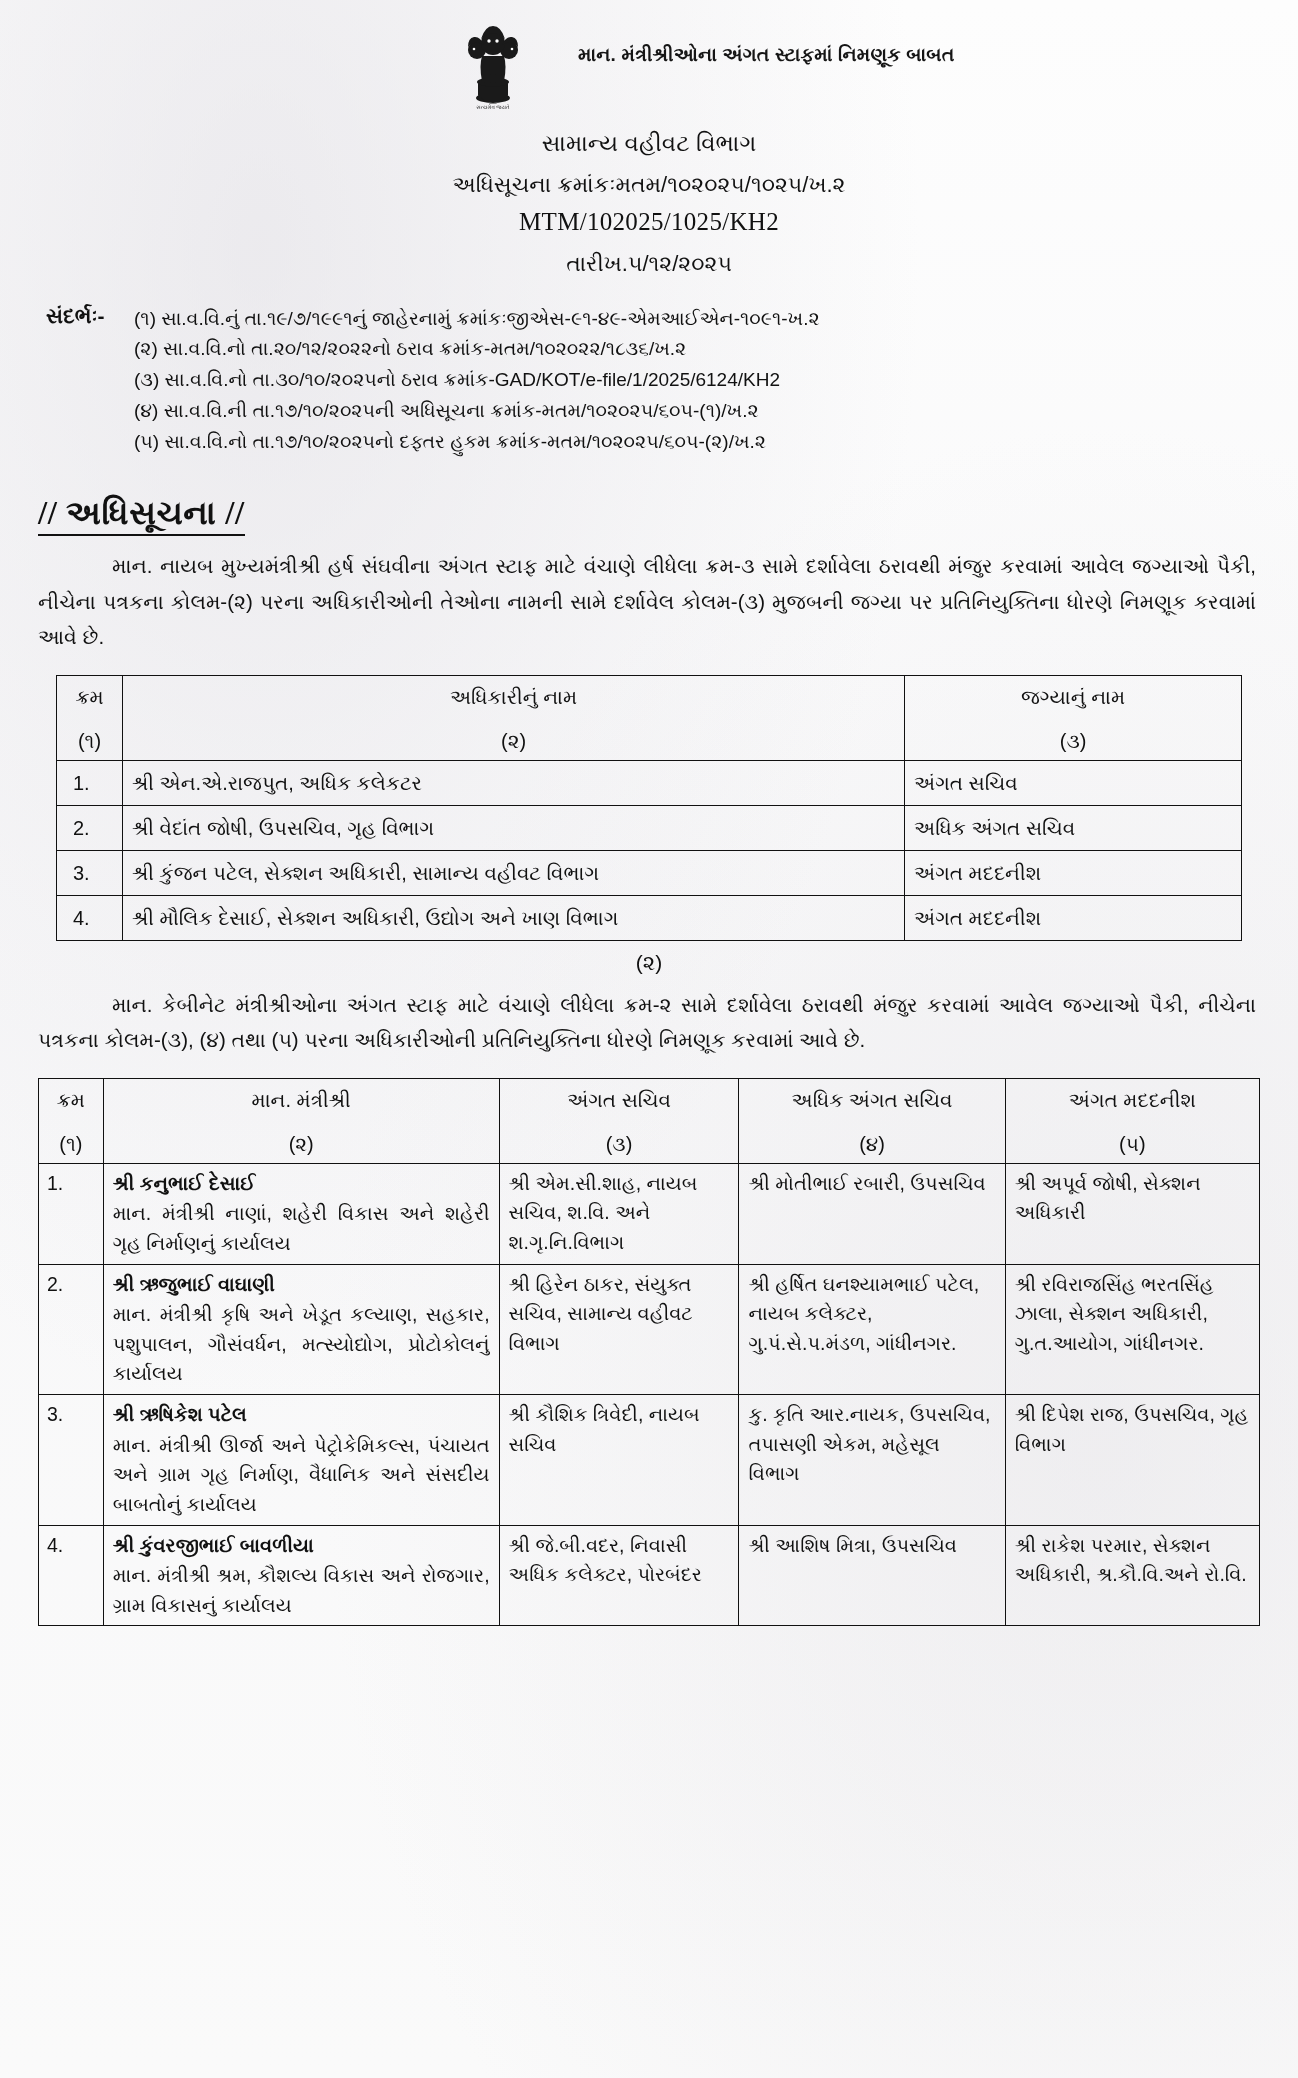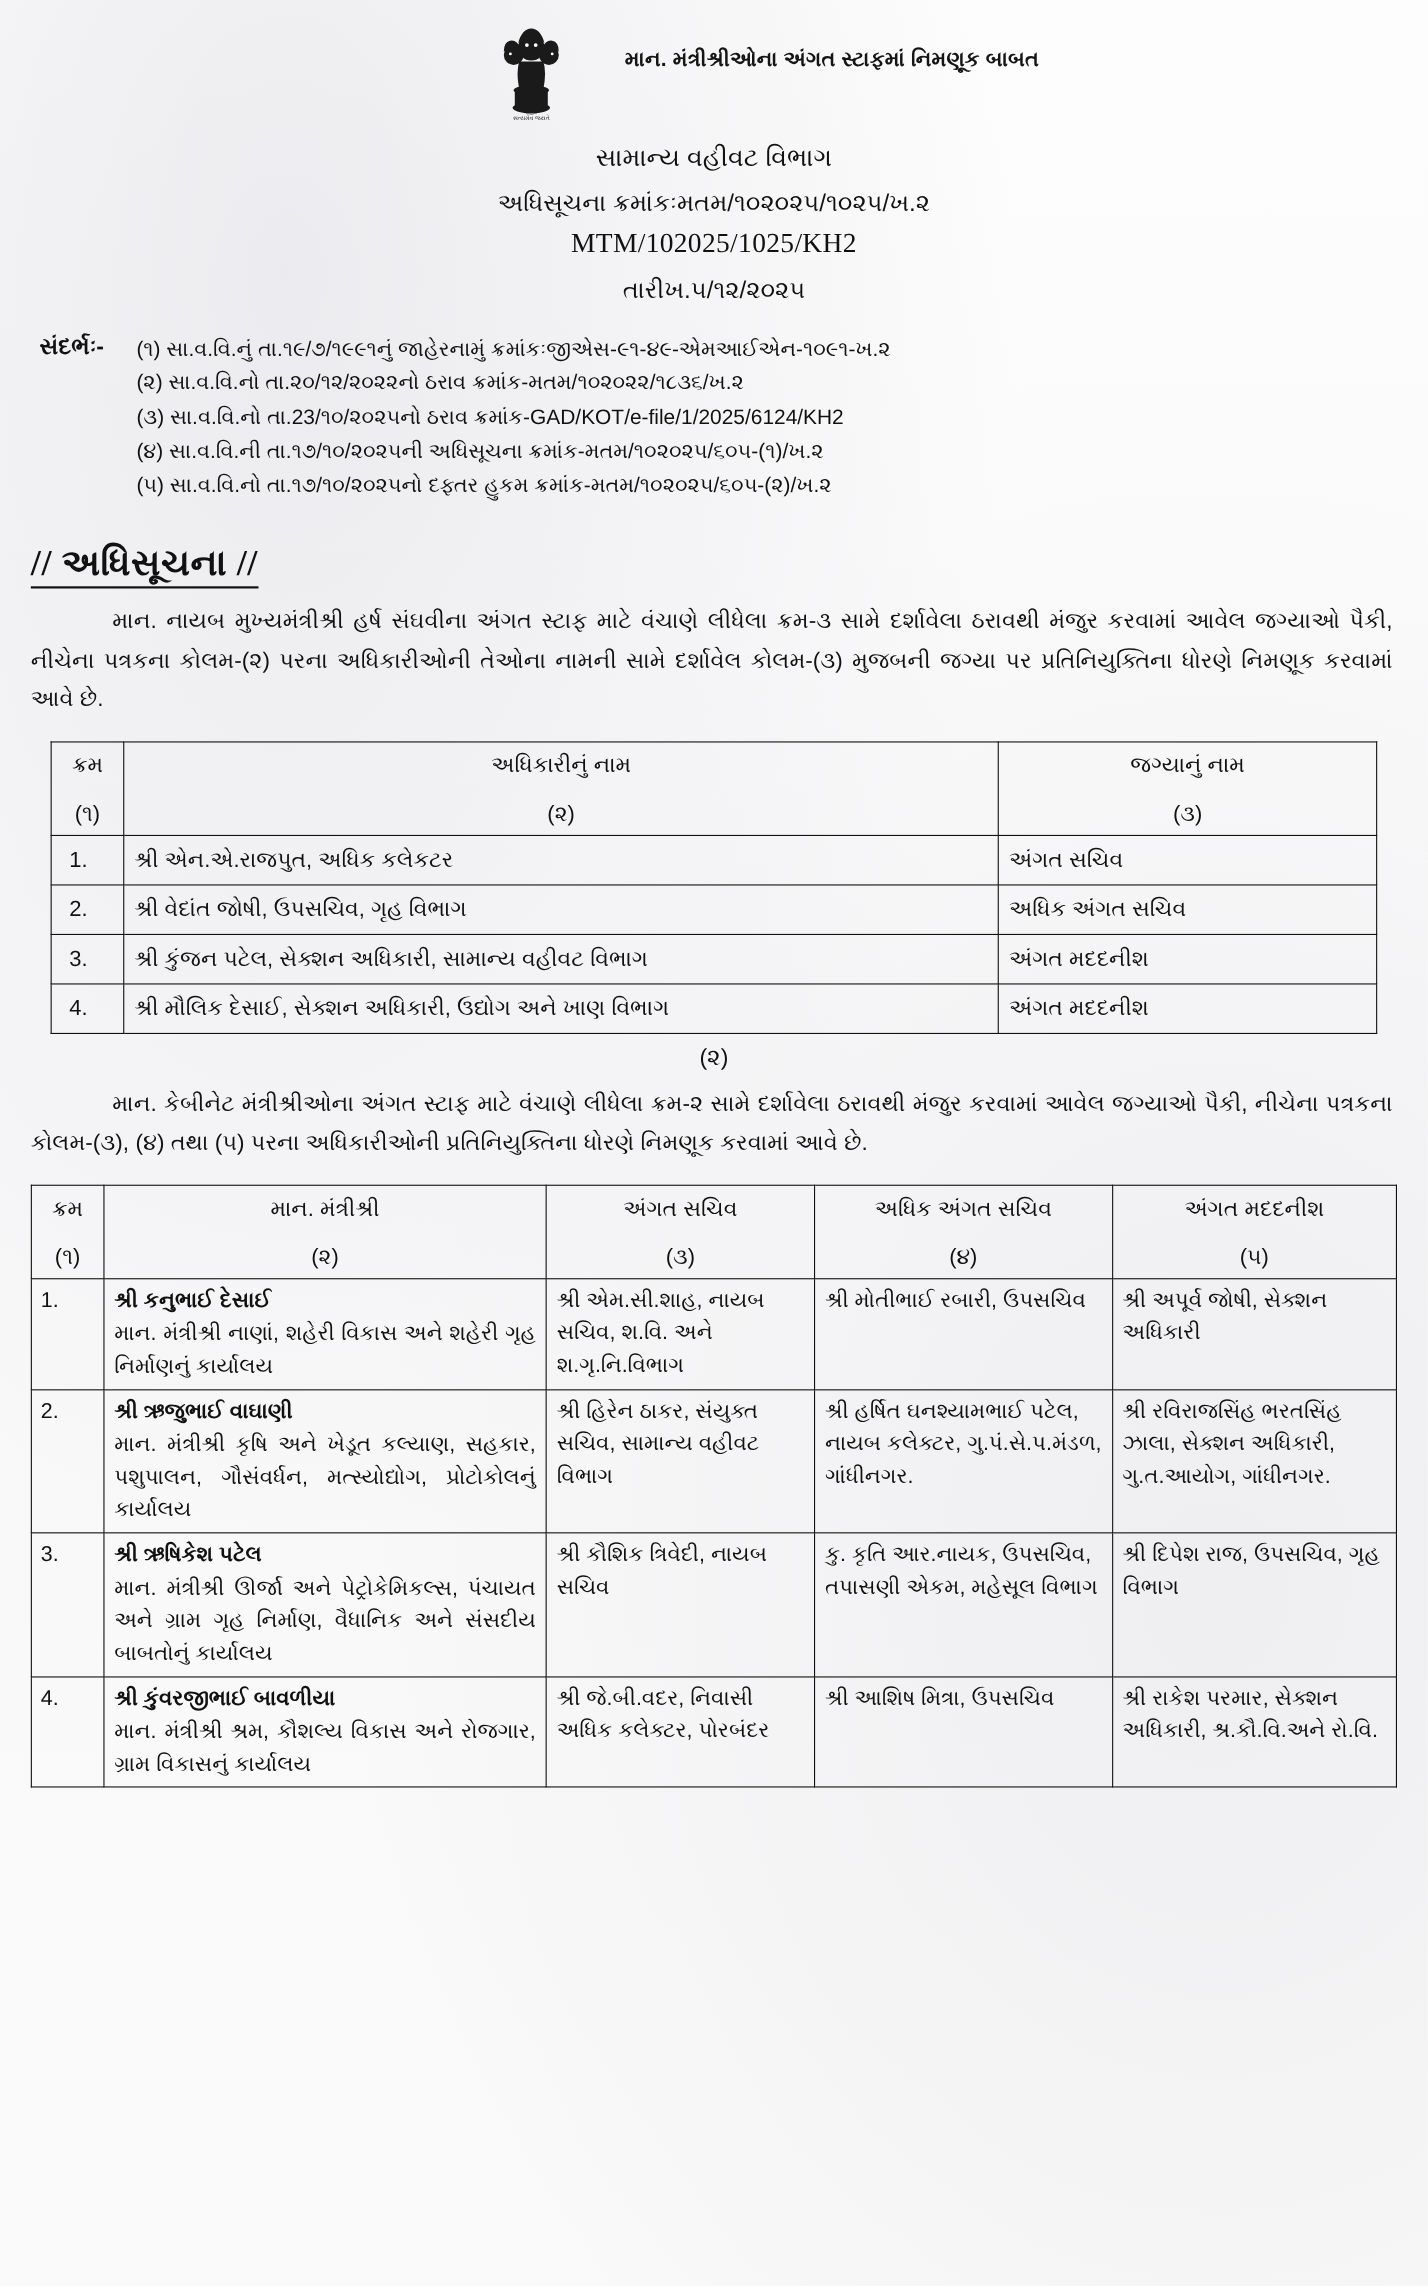--- a/index.html
+++ b/index.html
@@ -19,21 +19,21 @@
   .page {
     position: relative;
     width: 1298px;
     height: 2078px;
     background: #fbfbfb;
     background-image:
       radial-gradient(ellipse at 20% 12%, rgba(222,220,226,0.55) 0%, rgba(255,255,255,0) 45%),
       radial-gradient(ellipse at 85% 70%, rgba(226,224,228,0.45) 0%, rgba(255,255,255,0) 50%),
       linear-gradient(180deg, #fdfdfd 0%, #f8f8f9 50%, #fafafa 100%);
     box-sizing: border-box;
-    padding: 0 28px;
+    padding: 0 38px;
   }
 
   
   .header-band {
     position: relative;
     height: 120px;
   }
   .emblem {
     position: absolute;
     left: 420px;
@@ -247,21 +247,21 @@
     <div class="notif-no">અધિસૂચના ક્રમાંકઃમતમ/૧૦૨૦૨૫/૧૦૨૫/ખ.૨</div>
     <div class="notif-no-en">MTM/102025/1025/KH2</div>
     <div class="date-line">તારીખ.૫/૧૨/૨૦૨૫</div>
   </div>
 
   <div class="ref-block">
     <div class="ref-label">સંદર્ભઃ-</div>
     <div class="ref-list">
       <div class="ref-item">(૧) સા.વ.વિ.નું તા.૧૯/૭/૧૯૯૧નું જાહેરનામું ક્રમાંકઃજીએસ-૯૧-૪૯-એમઆઈએન-૧૦૯૧-ખ.૨</div>
       <div class="ref-item">(૨) સા.વ.વિ.નો તા.૨૦/૧૨/૨૦૨૨નો ઠરાવ ક્રમાંક-મતમ/૧૦૨૦૨૨/૧૮૩૬/ખ.૨</div>
-      <div class="ref-item">(૩) સા.વ.વિ.નો તા.23/૧૦/૨૦૨૫નો ઠરાવ ક્રમાંક-GAD/KOT/e-file/1/2025/6124/KH2</div>
+      <div class="ref-item">(૩) સા.વ.વિ.નો તા.૩૦/૧૦/૨૦૨૫નો ઠરાવ ક્રમાંક-GAD/KOT/e-file/1/2025/6124/KH2</div>
       <div class="ref-item">(૪) સા.વ.વિ.ની તા.૧૭/૧૦/૨૦૨૫ની અધિસૂચના ક્રમાંક-મતમ/૧૦૨૦૨૫/૬૦૫-(૧)/ખ.૨</div>
       <div class="ref-item">(૫) સા.વ.વિ.નો તા.૧૭/૧૦/૨૦૨૫નો દફ્તર હુકમ ક્રમાંક-મતમ/૧૦૨૦૨૫/૬૦૫-(૨)/ખ.૨</div>
     </div>
   </div>
 
   <div>
     <div class="notif-heading">// અધિસૂચના //</div>
   </div>
 
   <p class="para">માન. નાયબ મુખ્યમંત્રીશ્રી હર્ષ સંઘવીના અંગત સ્ટાફ માટે વંચાણે લીધેલા ક્રમ-૩ સામે દર્શાવેલા ઠરાવથી મંજુર કરવામાં આવેલ જગ્યાઓ પૈકી, નીચેના પત્રકના કોલમ-(૨) પરના અધિકારીઓની તેઓના નામની સામે દર્શાવેલ કોલમ-(૩) મુજબની જગ્યા પર પ્રતિનિયુક્તિના ધોરણે નિમણૂક કરવામાં આવે છે.</p>

